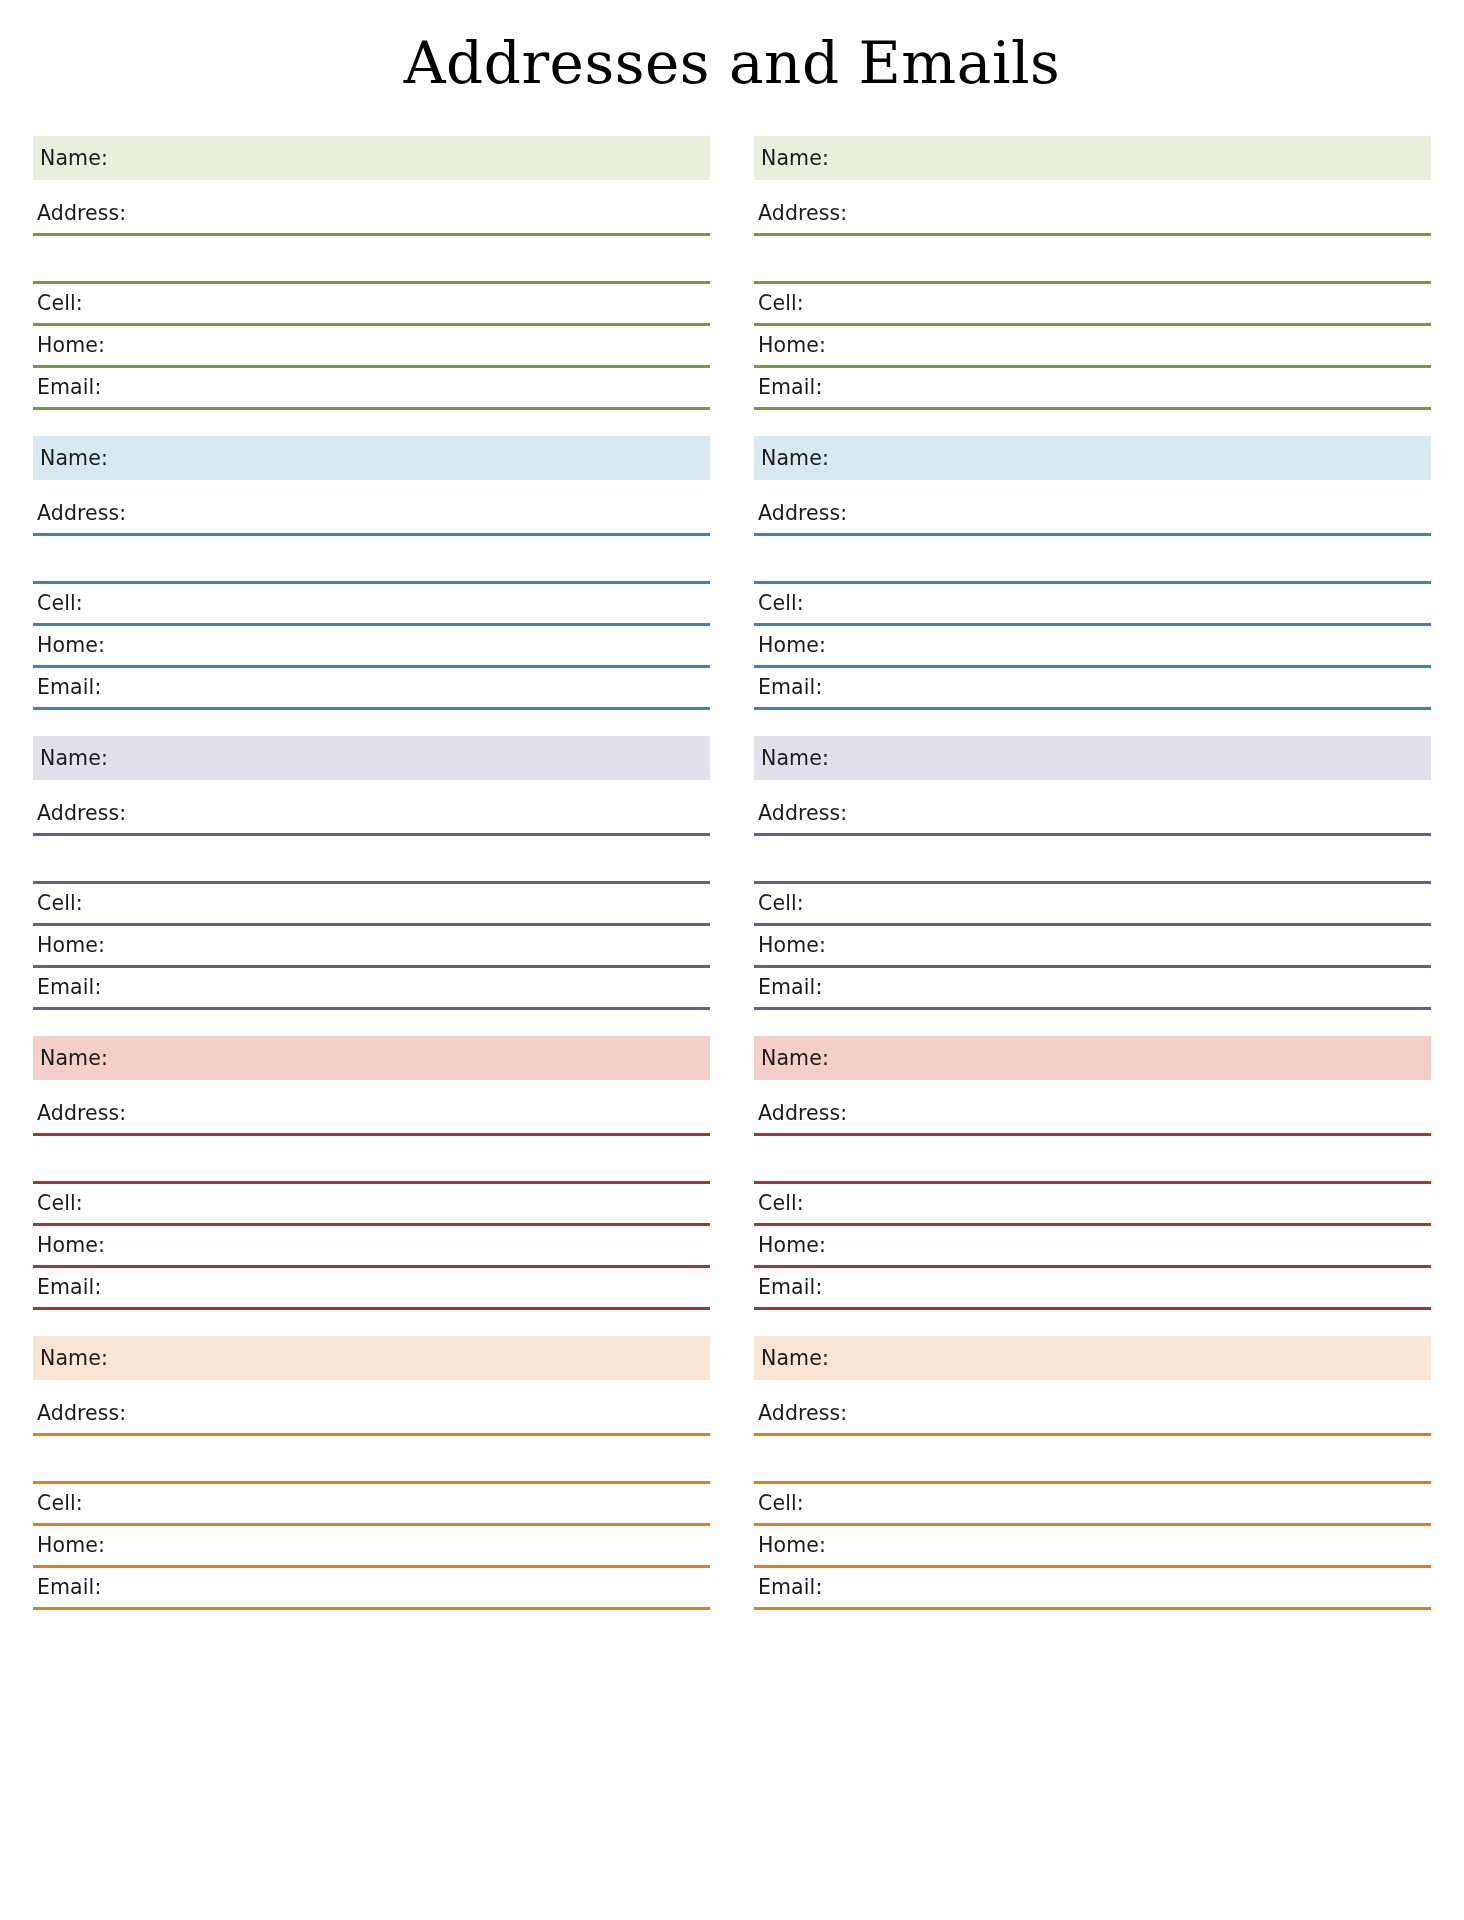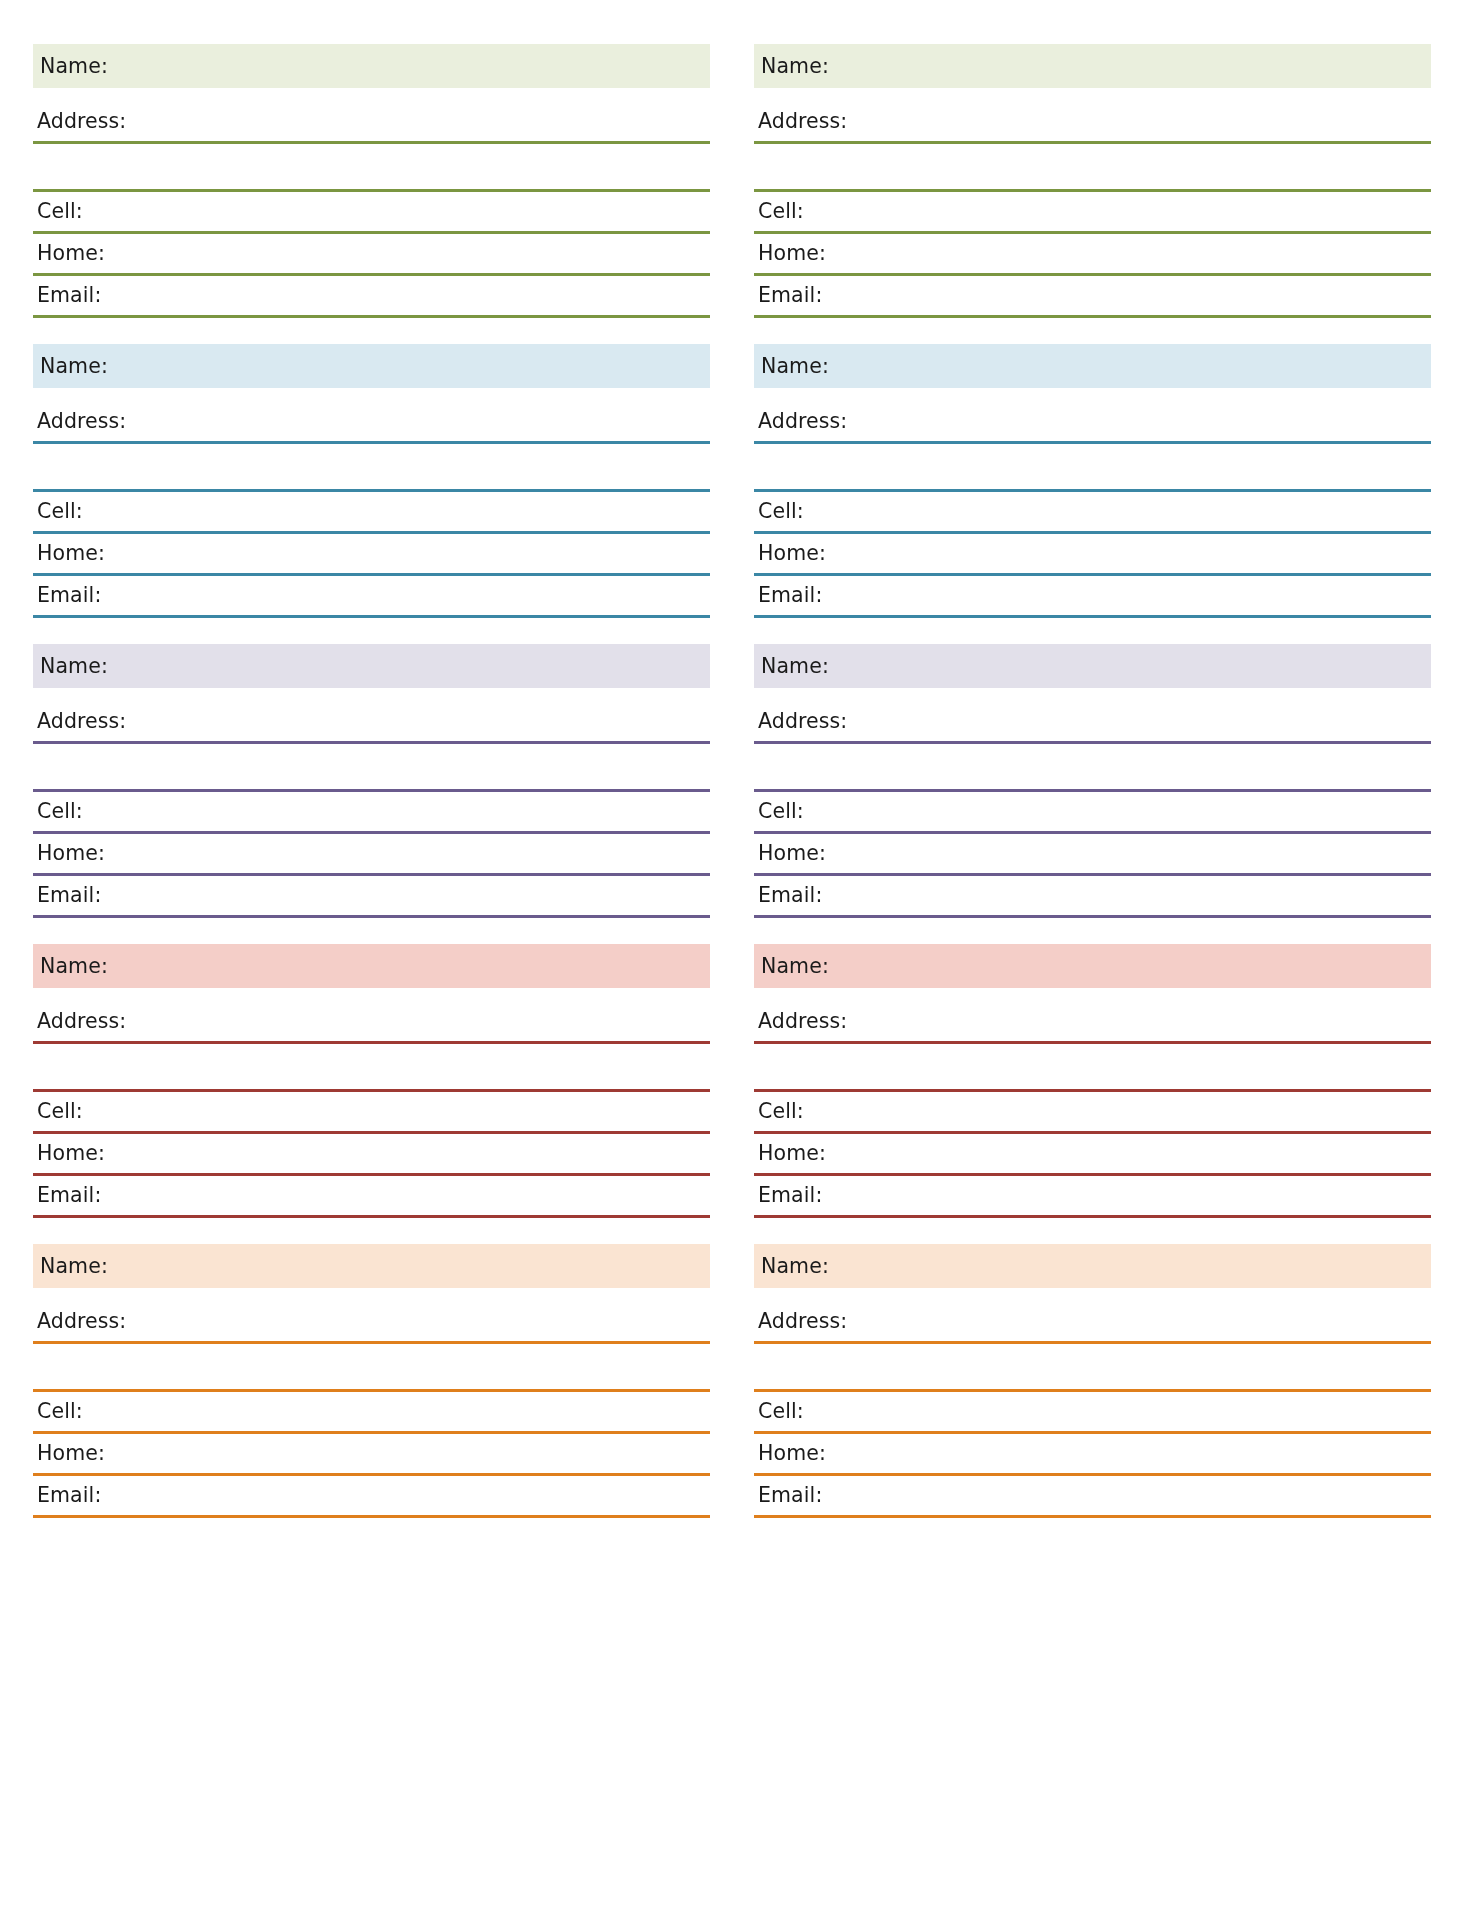--- a/index.html
+++ b/index.html
@@ -117,20 +117,21 @@
   .theme-pink   .field.ruled      { border-bottom-color: #9e3a34; }
 
   .theme-orange .field.name-field { background: #fae4d2; }
   .theme-orange .field.ruled      { border-bottom-color: #df7f1c; }
 </style>
 </head>
 <body>
 
 <div class="page">
 
+  <h1 class="page-title">Addresses and Emails</h1>
 
   <div class="sheet">
 
     <div class="column">
         <div class="card theme-green">
           <div class="field name-field" style="background: rgb(234, 239, 221);">
             <span class="field-label">Name:</span>
             <span class="field-value"></span>
           </div>
           <div class="field address-field ruled" style="border-bottom-color: rgb(123, 150, 65);">

